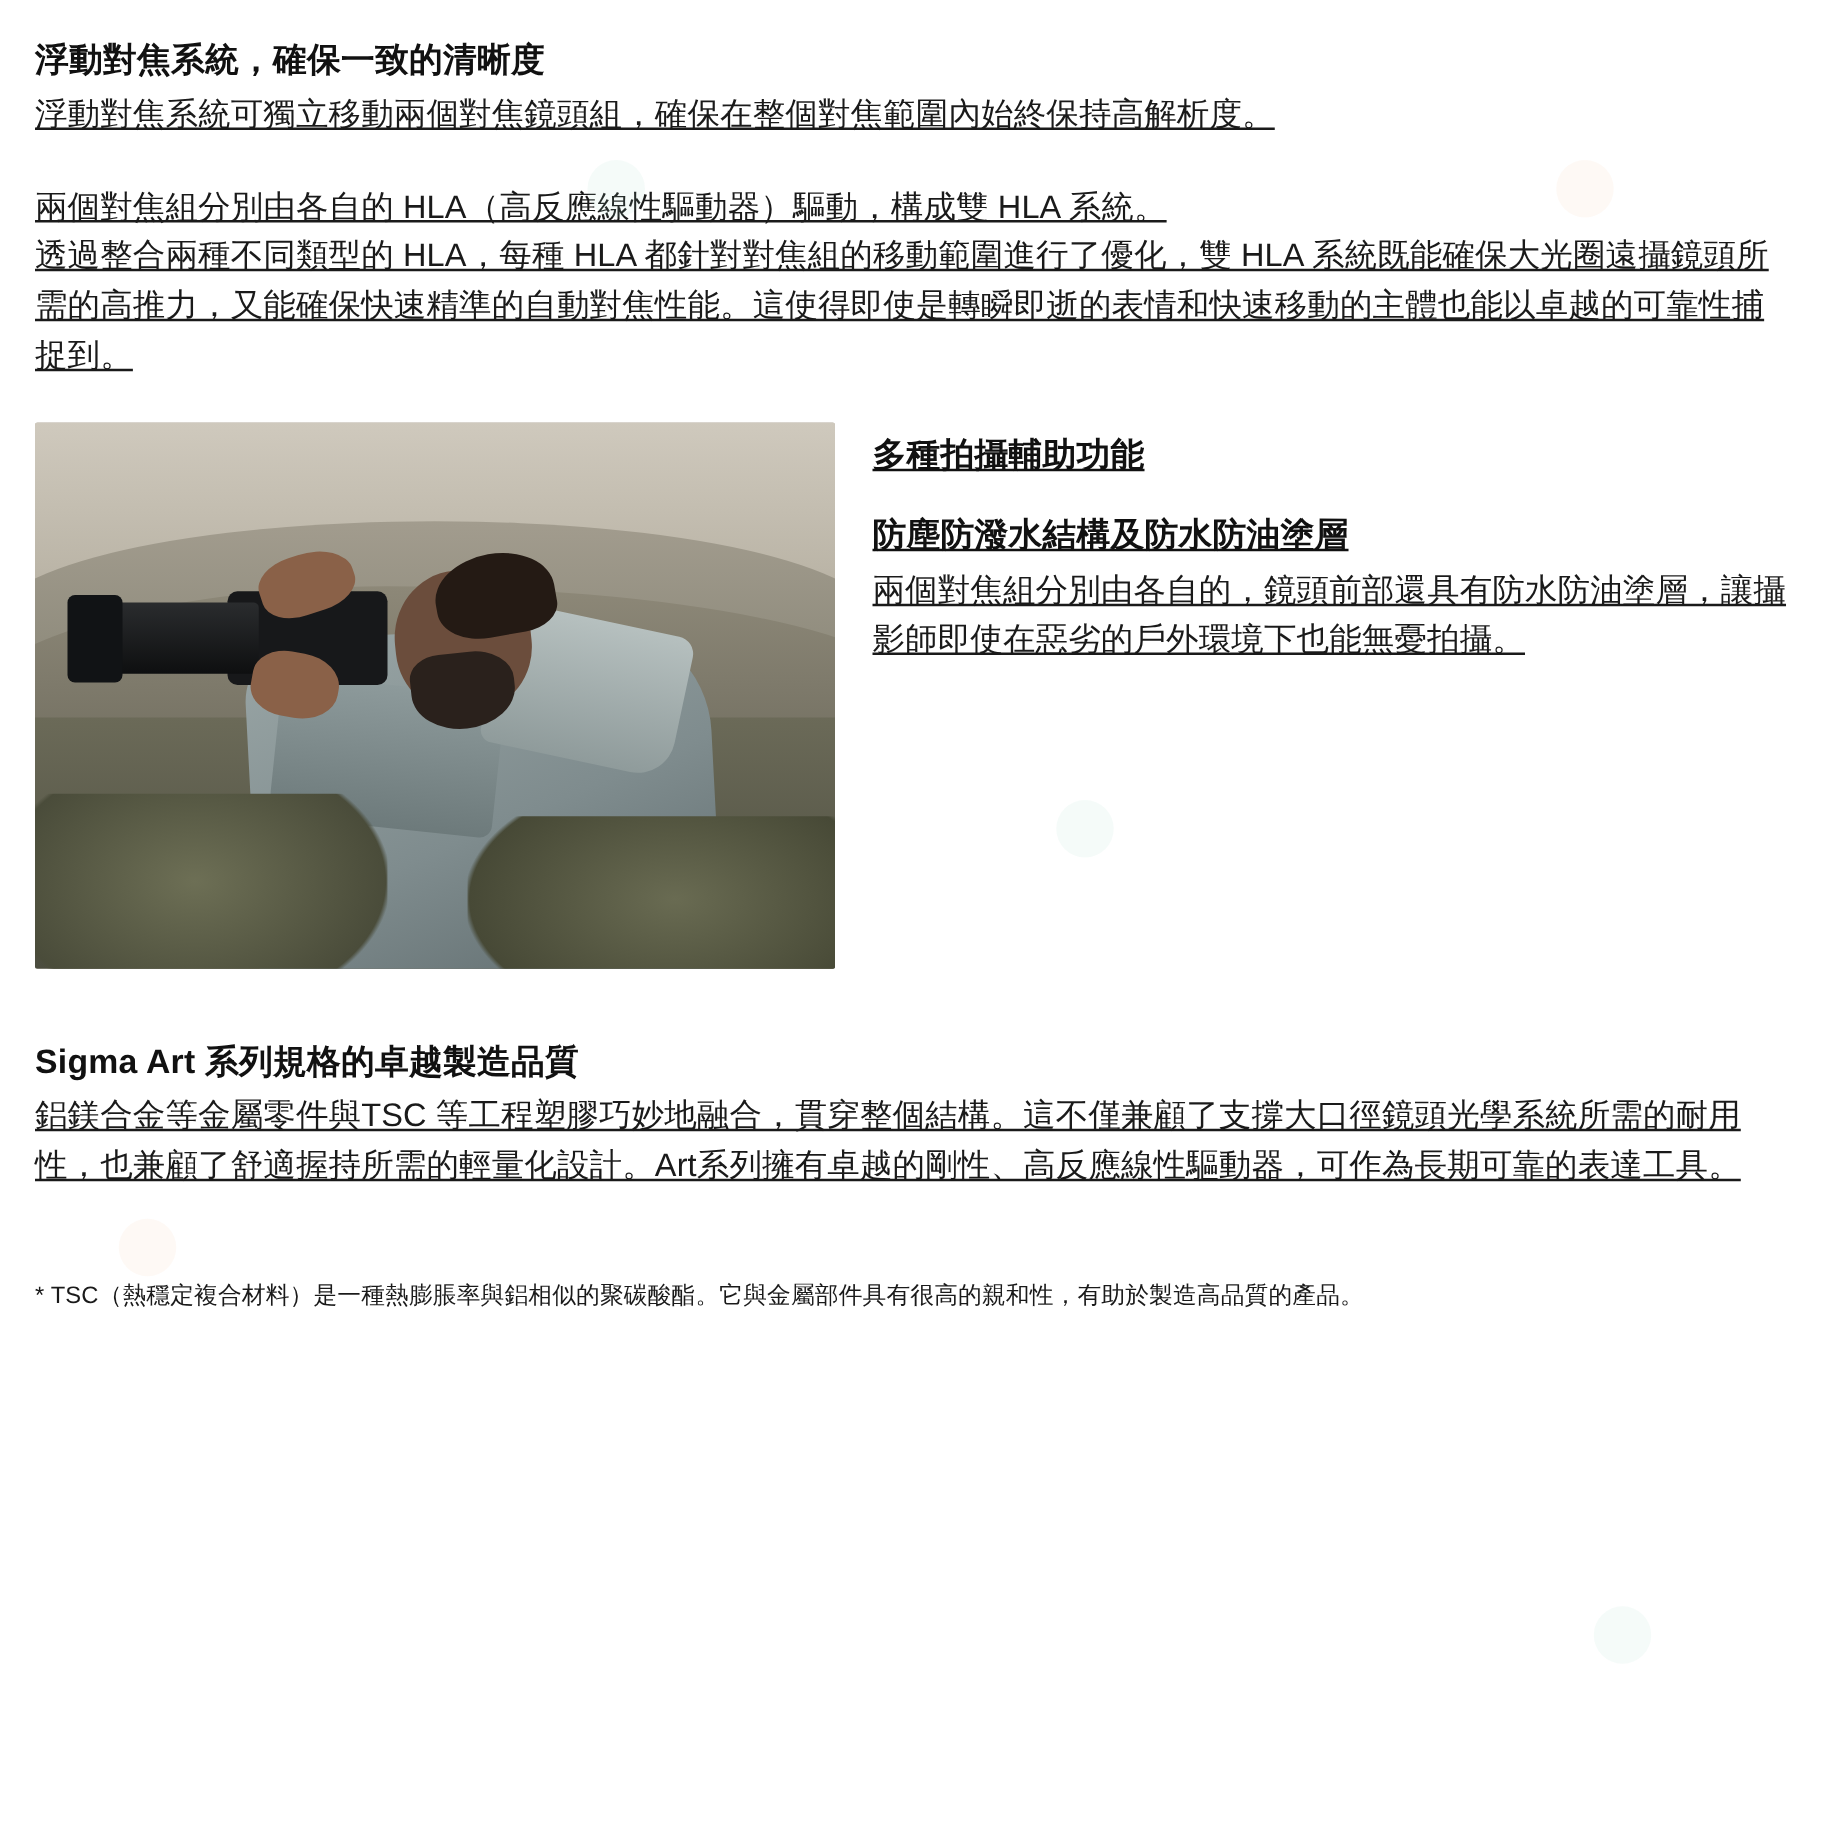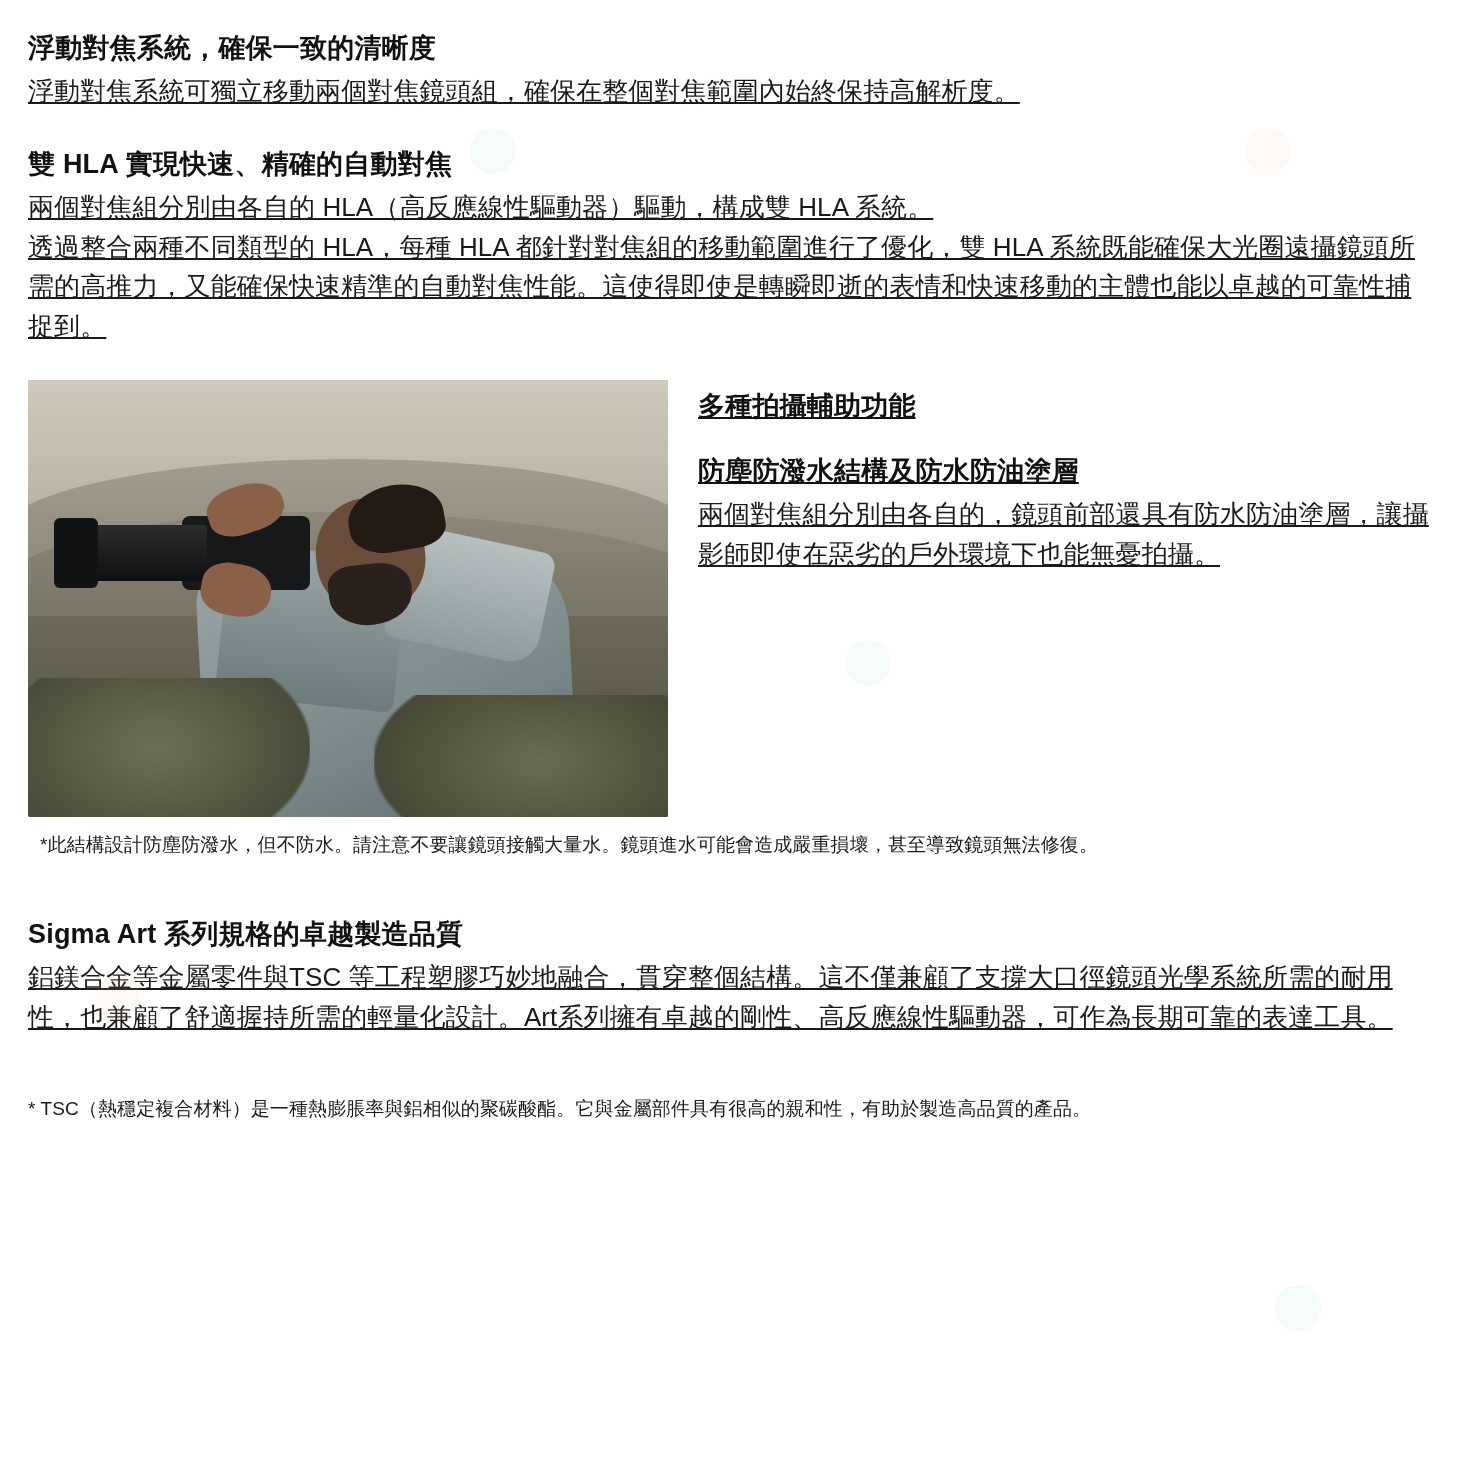--- a/index.html
+++ b/index.html
@@ -43,21 +43,21 @@
   }
   p.body {
     font-size: 26px;
     line-height: 1.52;
     margin: 0;
     color: #1a1a1a;
     letter-spacing: 0.1px;
     text-decoration: underline;
   }
   .block { margin-bottom: 34px; }
-  .block.tight { margin-bottom: 16px; }
+  .block.tight { margin-bottom: 29px; }
 
   .two-col {
     display: flex;
     align-items: flex-start;
     gap: 30px;
     margin-top: 10px;
   }
   .col-left { width: 640px; flex: 0 0 640px; }
   .col-right { flex: 1 1 auto; padding-top: 8px; }
 
@@ -188,21 +188,20 @@
   <span class="wm a" style="left:845px; top:640px;"></span>
   <span class="wm b" style="left:95px; top:975px;"></span>
   <span class="wm a" style="left:1275px; top:1285px;"></span>
 
   <div class="block">
     <h2 class="section-title">浮動對焦系統，確保一致的清晰度</h2>
     <p class="body">浮動對焦系統可獨立移動兩個對焦鏡頭組，確保在整個對焦範圍內始終保持高解析度。</p>
   </div>
 
   <div class="block">
-    <h2 class="section-title">雙 HLA 實現快速、精確的自動對焦</h2>
     <p class="body">兩個對焦組分別由各自的 HLA（高反應線性驅動器）驅動，構成雙 HLA 系統。</p>
     <p class="body">透過整合兩種不同類型的 HLA，每種 HLA 都針對對焦組的移動範圍進行了優化，雙 HLA 系統既能確保大光圈遠攝鏡頭所需的高推力，又能確保快速精準的自動對焦性能。這使得即使是轉瞬即逝的表情和快速移動的主體也能以卓越的可靠性捕捉到。</p>
   </div>
 
   <div class="two-col">
     <div class="col-left">
       <div class="photo" aria-label="攝影師手持相機與長焦鏡頭在戶外草原拍攝">
         <span class="sky"></span>
         <span class="hill-far"></span>
         <span class="hill-mid"></span>
@@ -227,21 +226,20 @@
       <div class="sub-block">
         <h2 class="section-title">多種拍攝輔助功能</h2>
       </div>
       <div class="sub-block">
         <h2 class="section-title">防塵防潑水結構及防水防油塗層</h2>
         <p class="body">兩個對焦組分別由各自的，鏡頭前部還具有防水防油塗層，讓攝影師即使在惡劣的戶外環境下也能無憂拍攝。</p>
       </div>
     </div>
   </div>
 
-  <p class="footnote indent">*此結構設計防塵防潑水，但不防水。請注意不要讓鏡頭接觸大量水。鏡頭進水可能會造成嚴重損壞，甚至導致鏡頭無法修復。</p>
 
   <div class="spacer-lg"></div>
 
   <div class="block tight">
     <h2 class="section-title">Sigma Art 系列規格的卓越製造品質</h2>
     <p class="body">鋁鎂合金等金屬零件與TSC 等工程塑膠巧妙地融合，貫穿整個結構。這不僅兼顧了支撐大口徑鏡頭光學系統所需的耐用性，也兼顧了舒適握持所需的輕量化設計。Art系列擁有卓越的剛性、高反應線性驅動器，可作為長期可靠的表達工具。</p>
   </div>
 
   <div class="spacer-md"></div>
 

